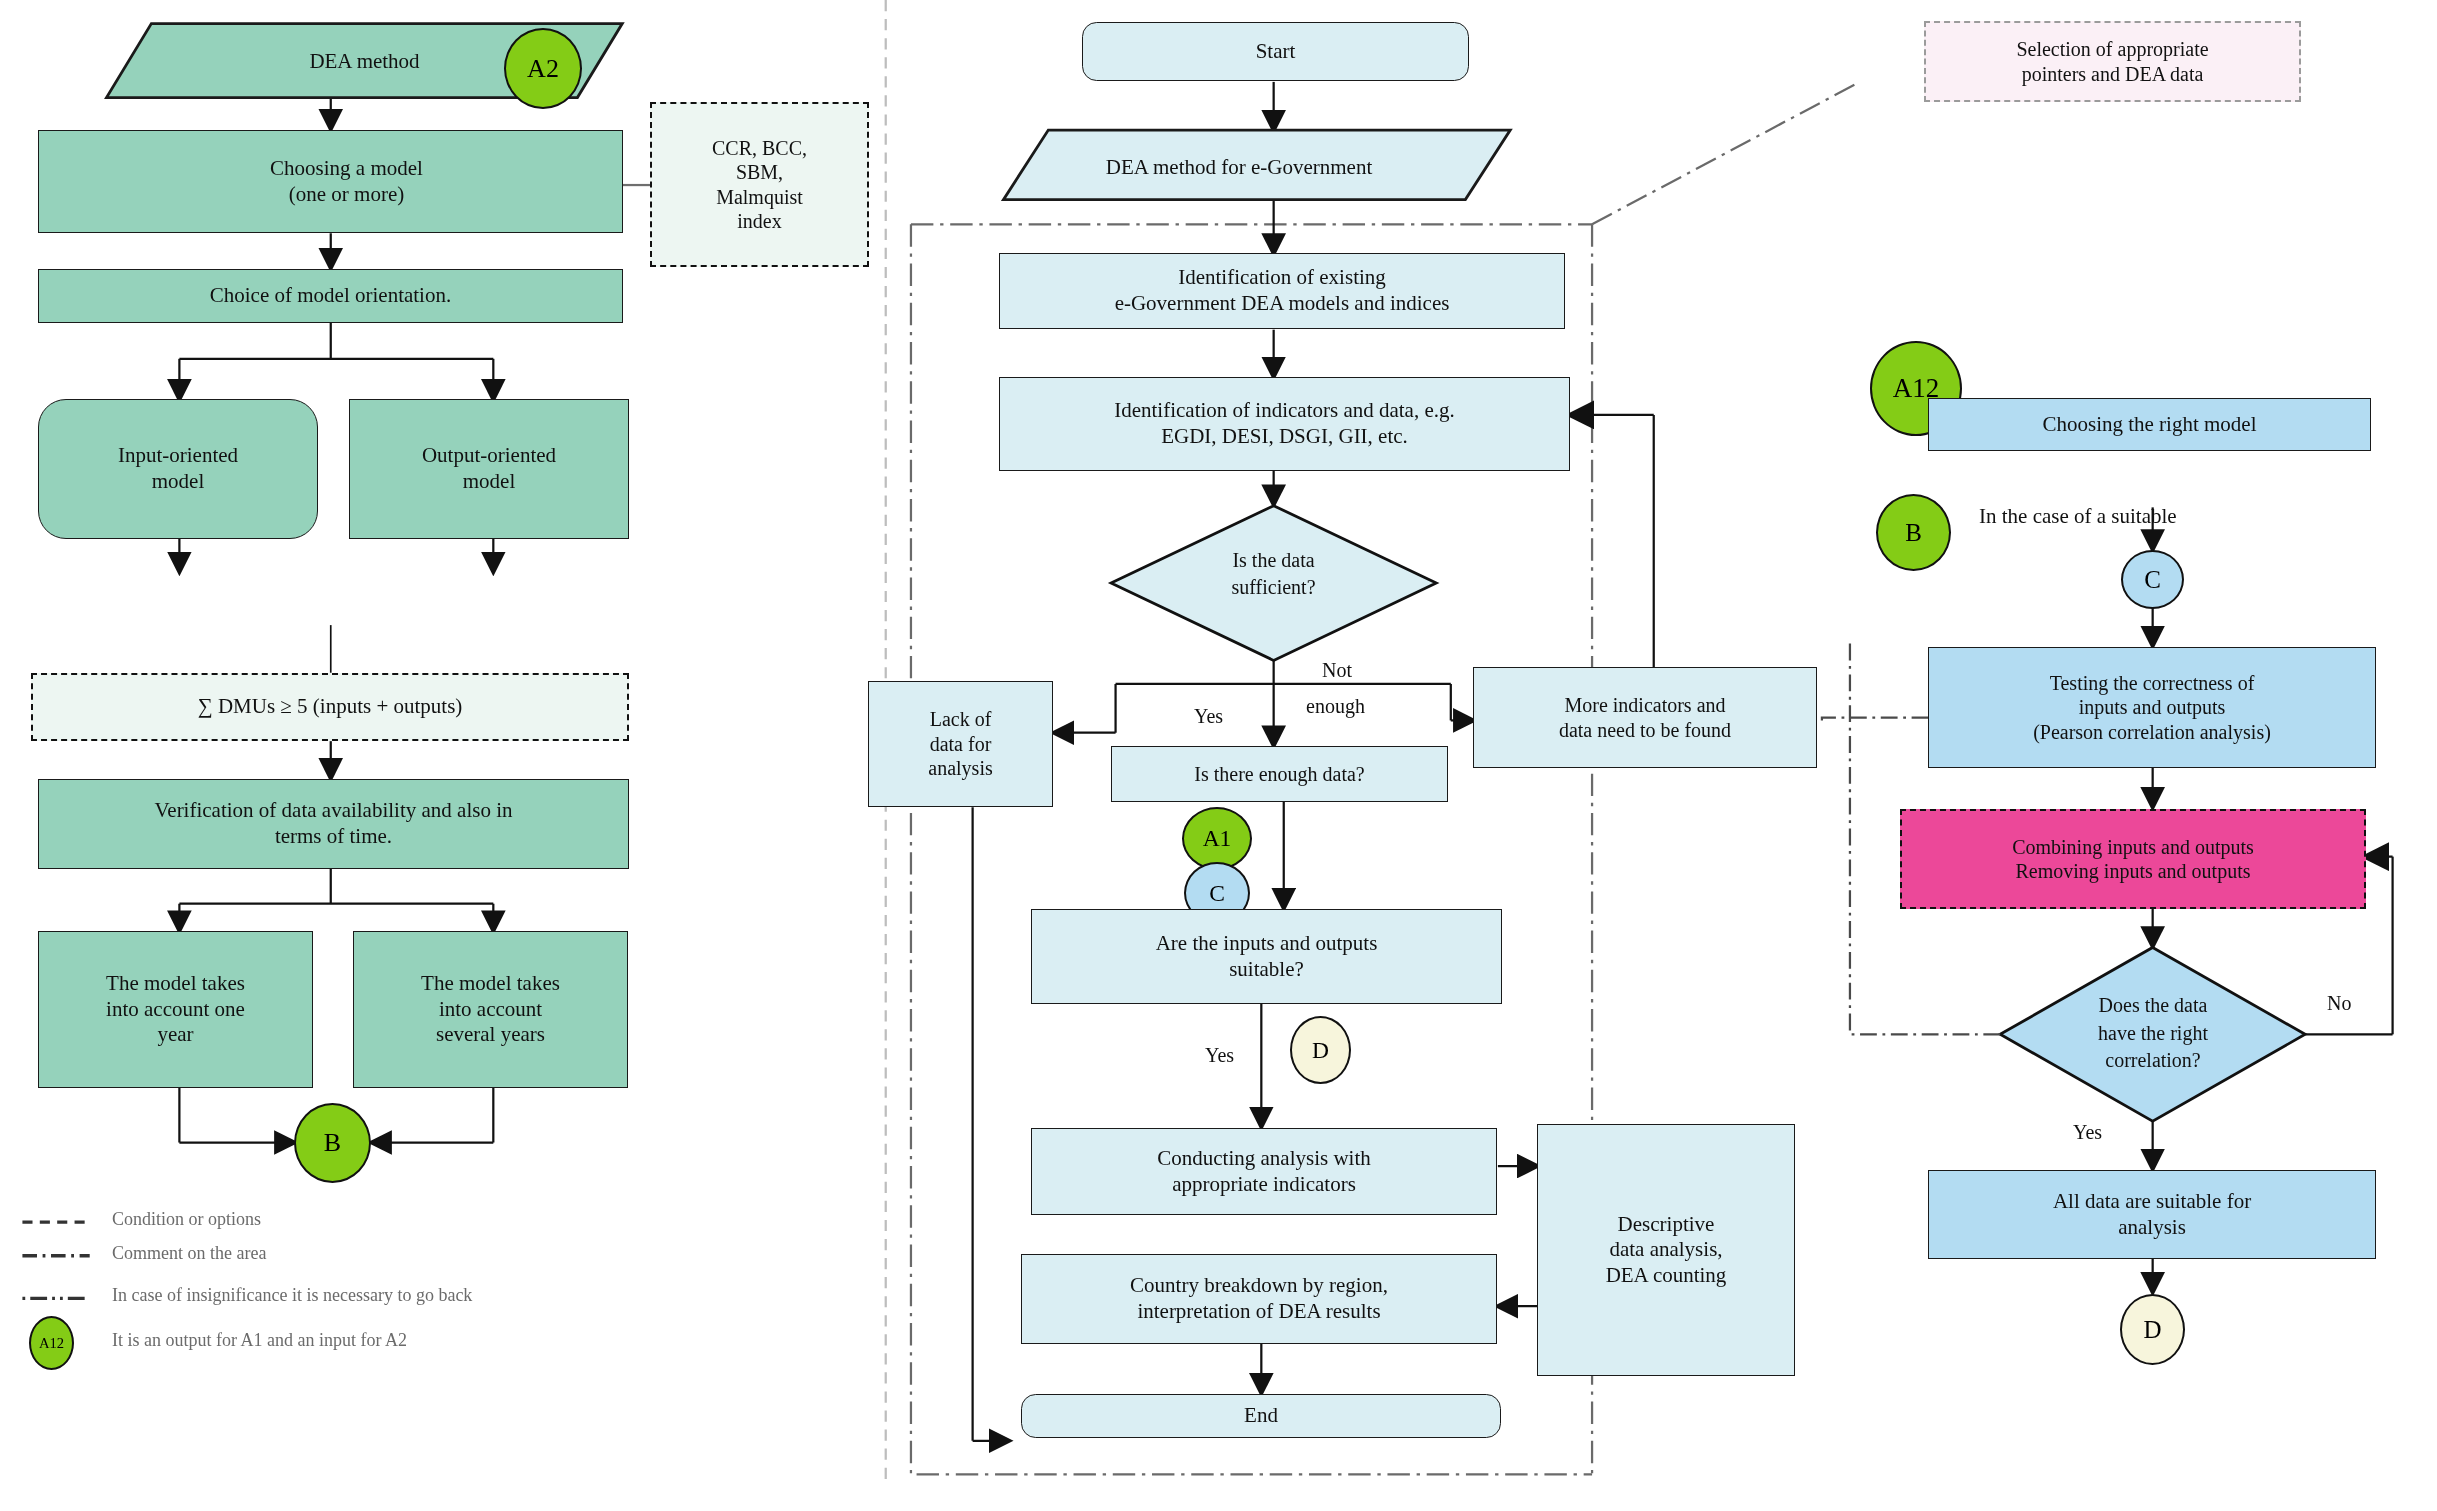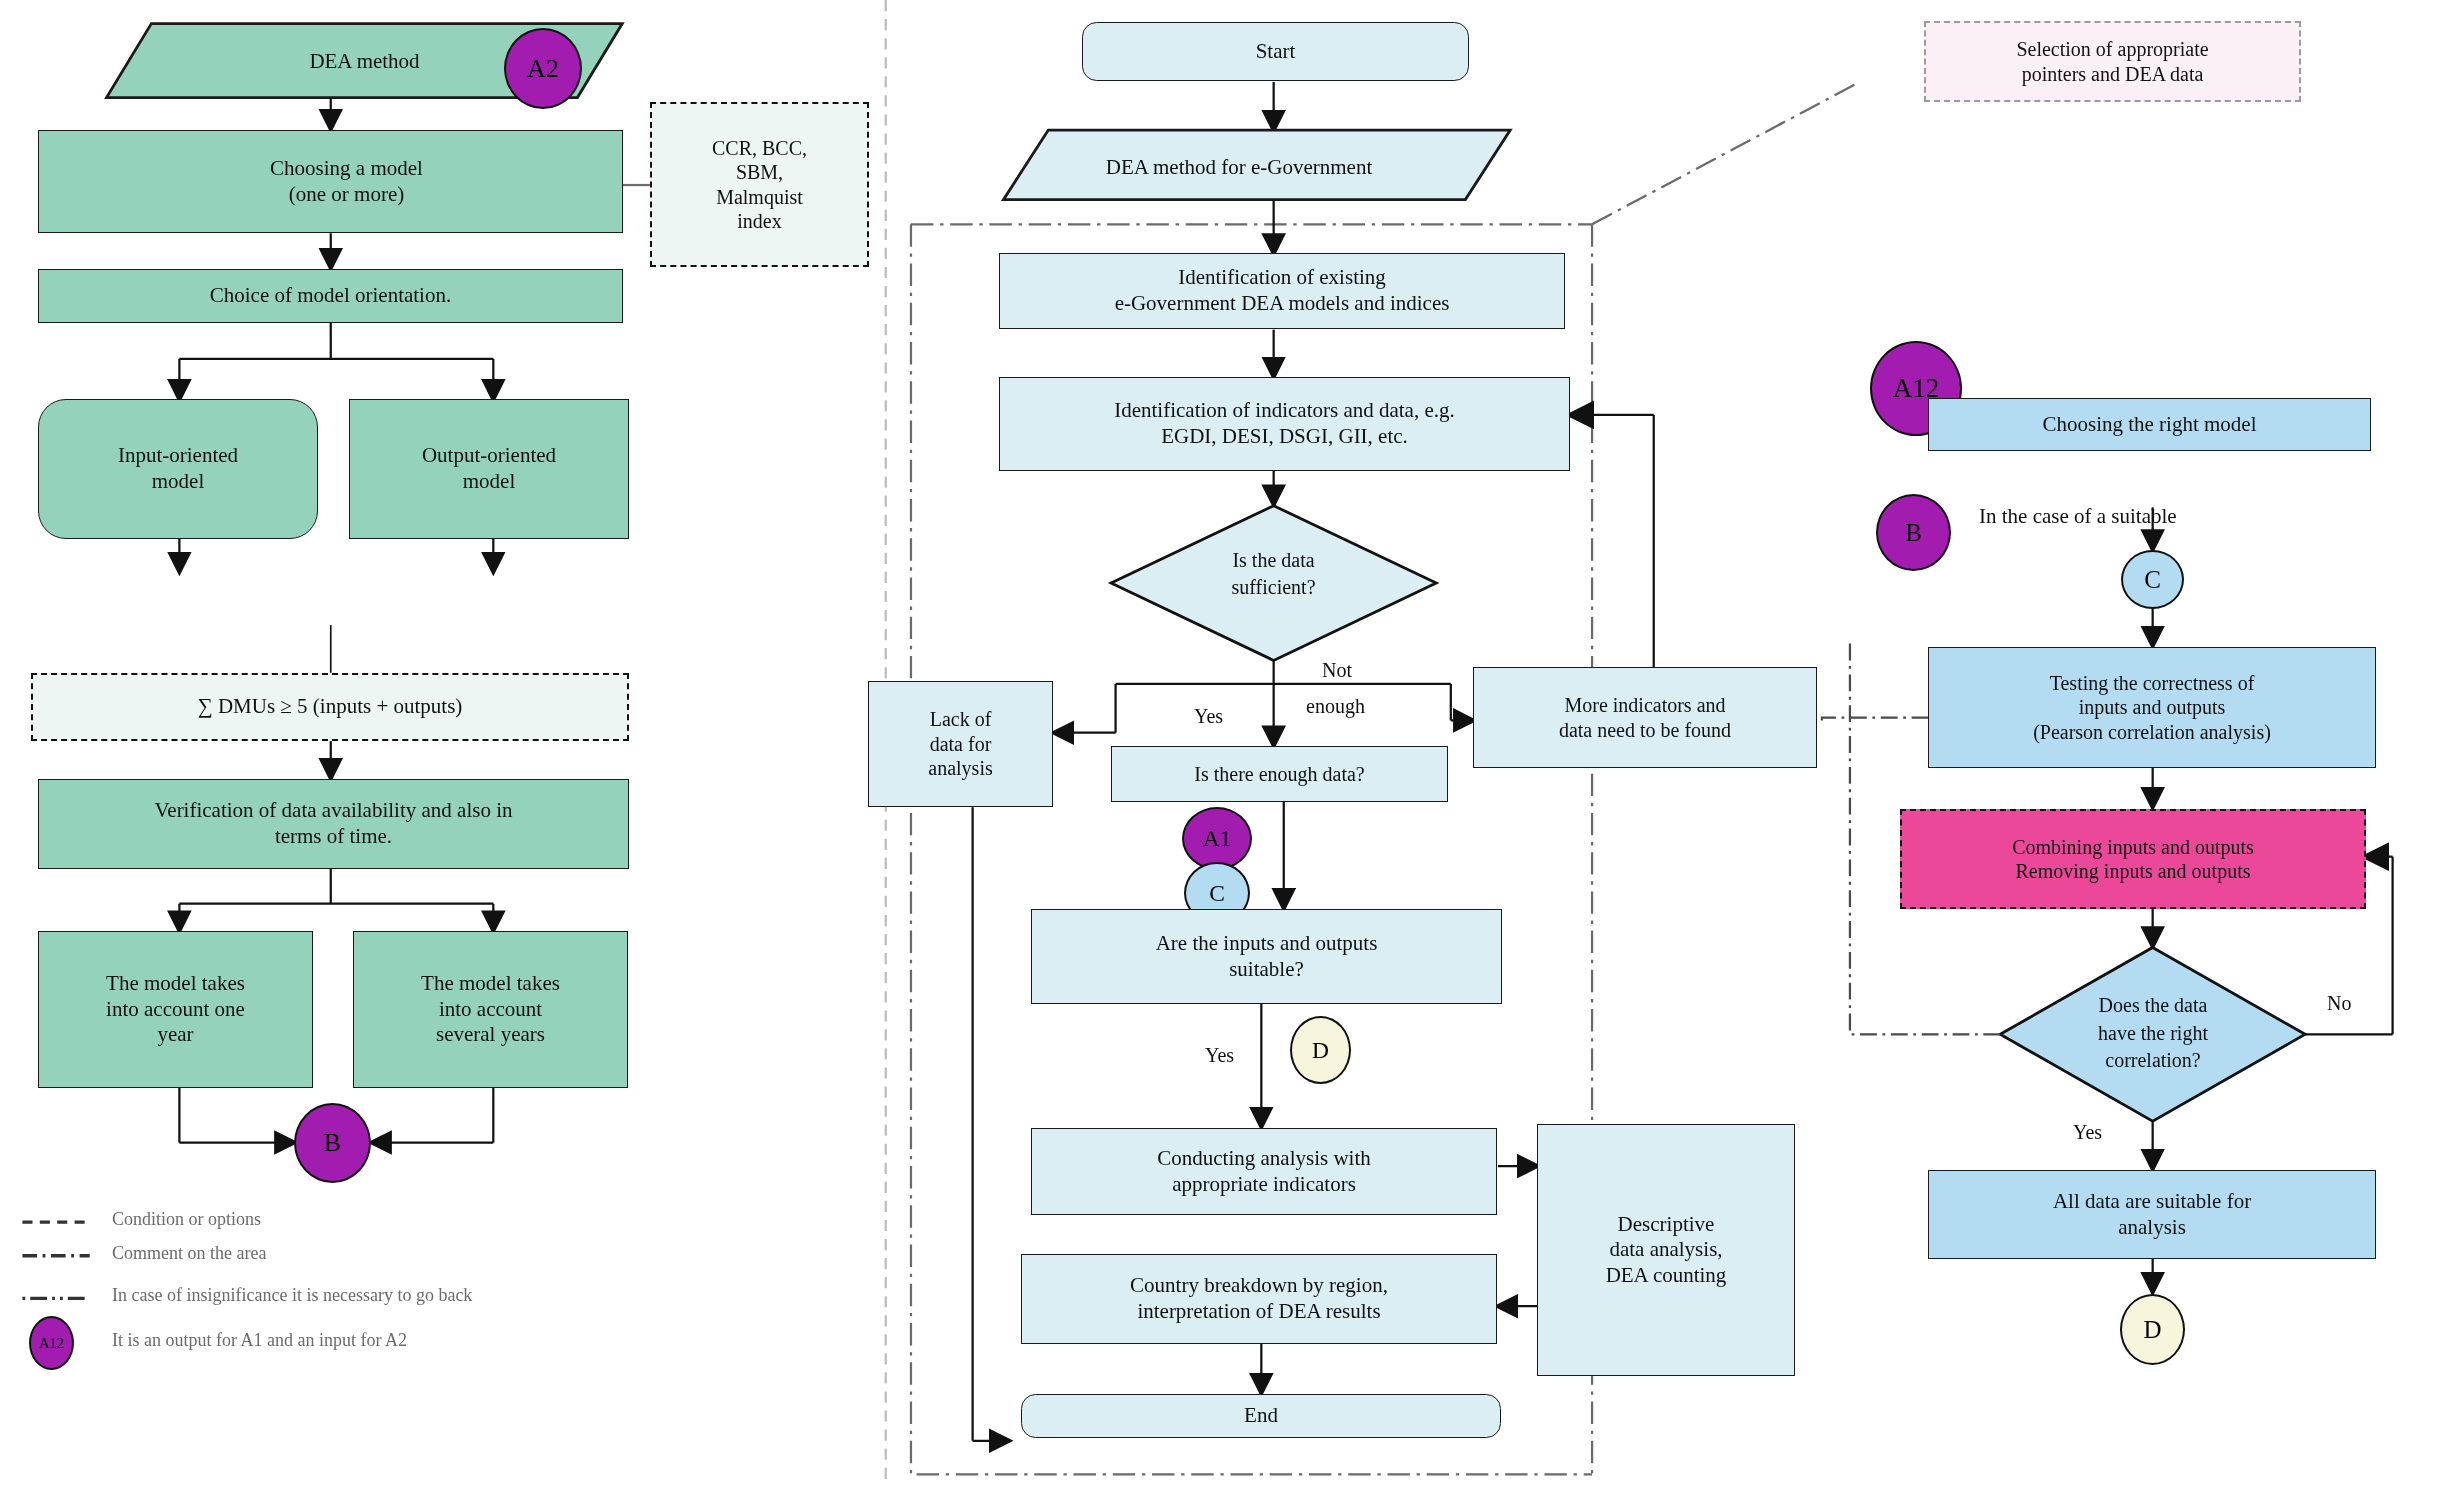--- a/index.html
+++ b/index.html
@@ -11,21 +11,21 @@
   .lblue{background:#DAEEF3;border:1.7px solid #1a1a1a;color:#111;}
   .mblue{background:#B3DCF2;border:1.7px solid #1a1a1a;color:#111;}
   .dashbox{background:#EDF6F2;border:2.8px dashed #111;color:#111;}
   .dashblue{background:#ec4899;border:2.8px dashed #111;color:#111;}
   .pinkbox{background:#FBF0F6;border:2.2px dashed #9b9b9b;color:#111;}
   .stadium{border-radius:14.6px;}
   .fs32{font-size:18px;}
   .fs36{font-size:20px;}
   .fs38{font-size:21px;}
   .ell{position:absolute;display:flex;align-items:center;justify-content:center;border:2.2px solid #111;border-radius:50%;box-sizing:border-box;}
-  .ell.g{background:#a21caf;}
+  .ell.g{background:#84cc16;}
   .ell.b{background:#B3DCF2;}
   .ell.y{background:#F7F5DC;}
   .lbl{position:absolute;color:#111;white-space:nowrap;}
   .legend-txt{position:absolute;color:#6b6b6b;white-space:nowrap;}
 </style>
 </head>
 <body>
 
 <div id="canvas">
 

